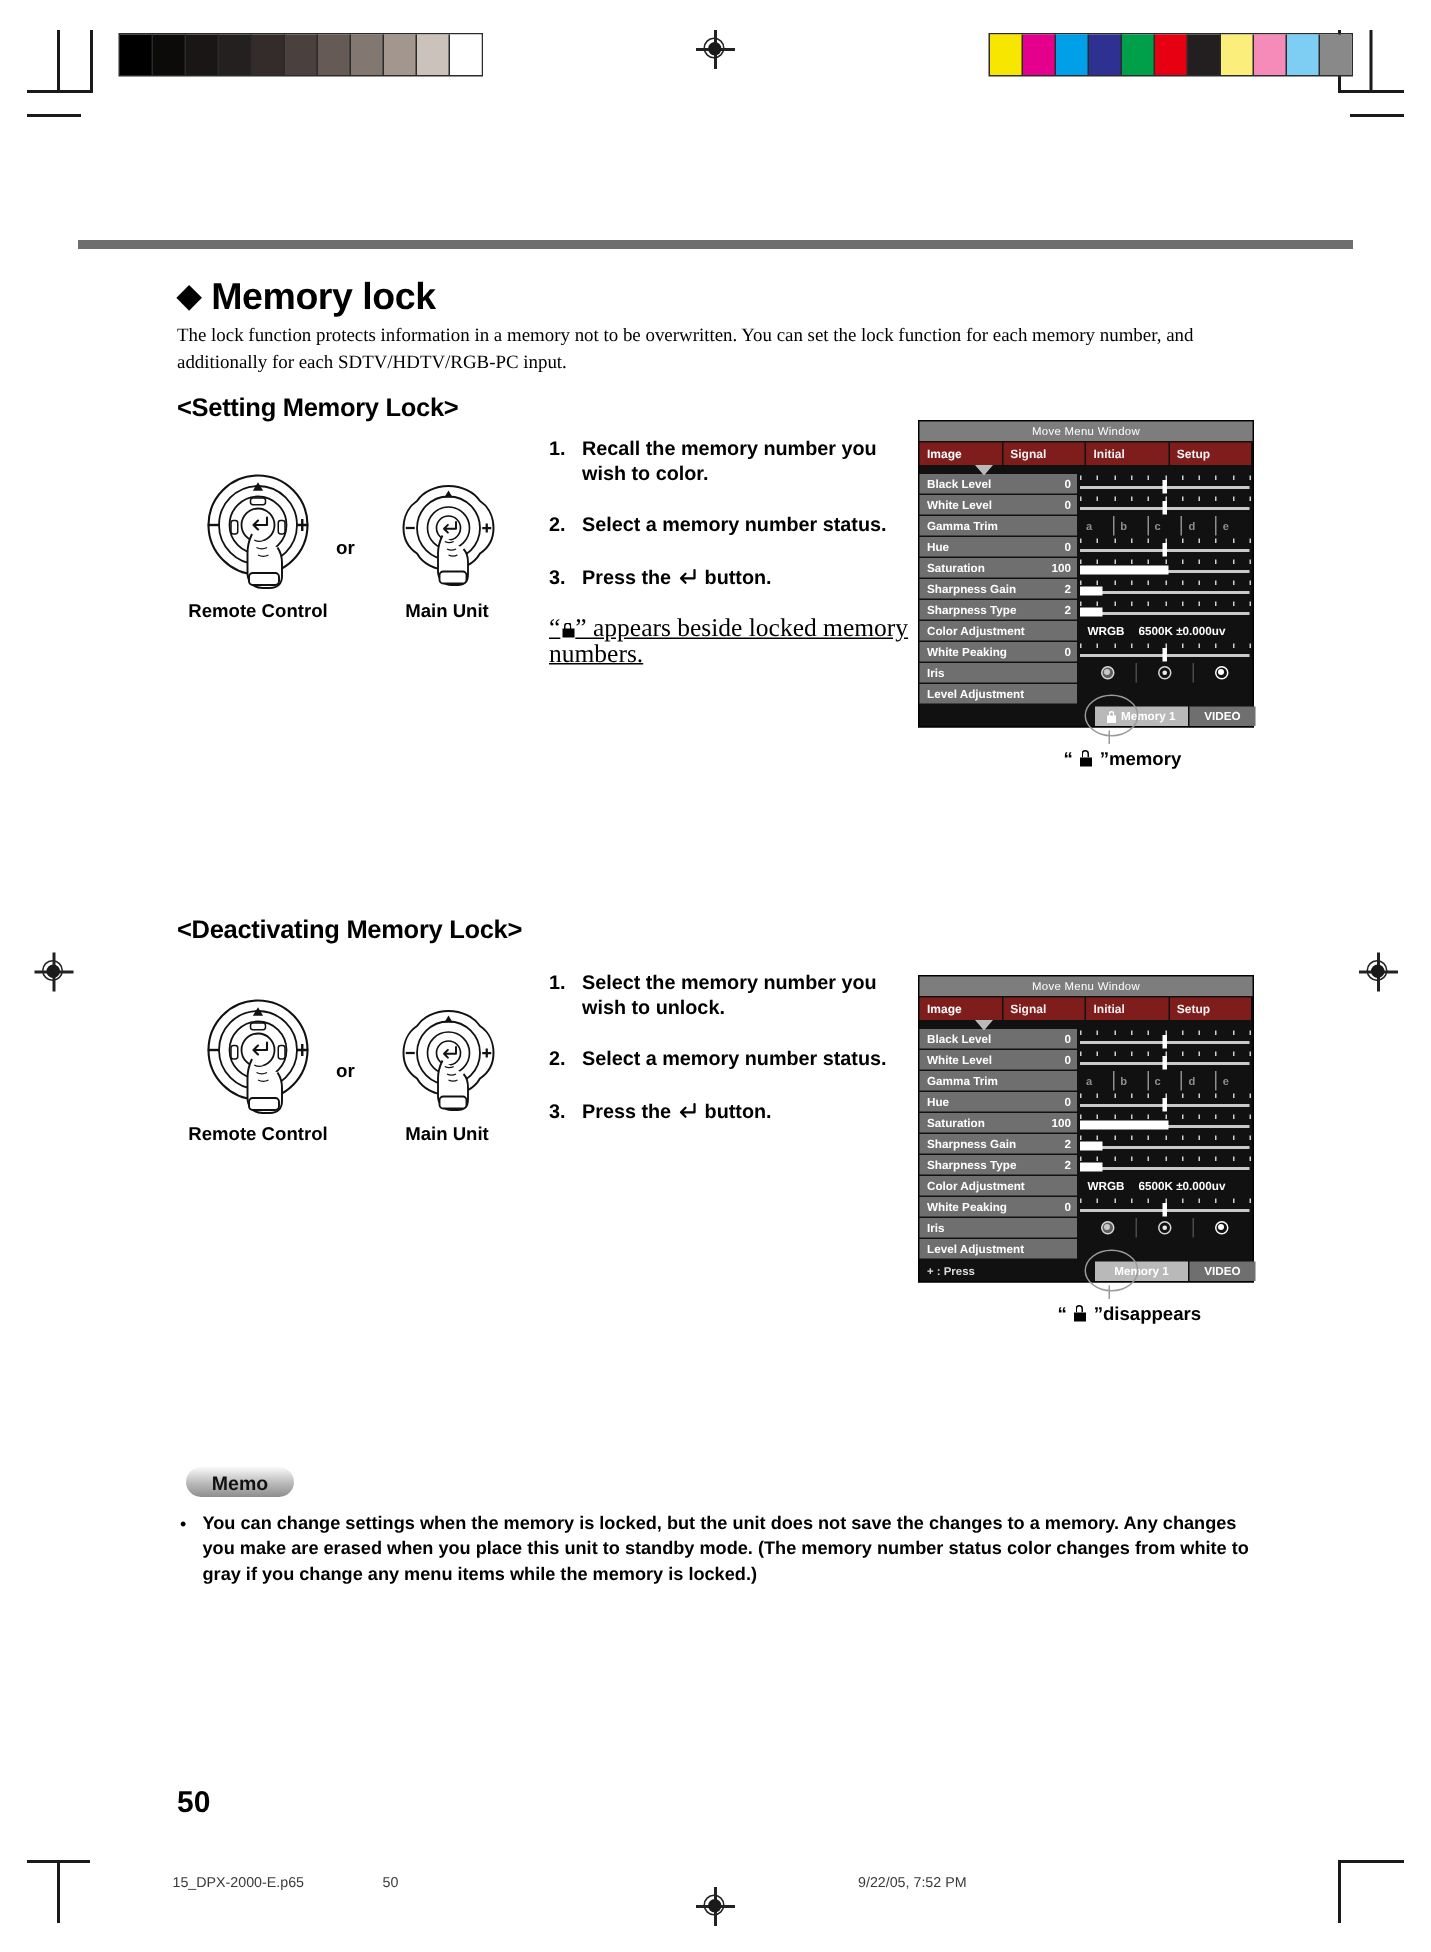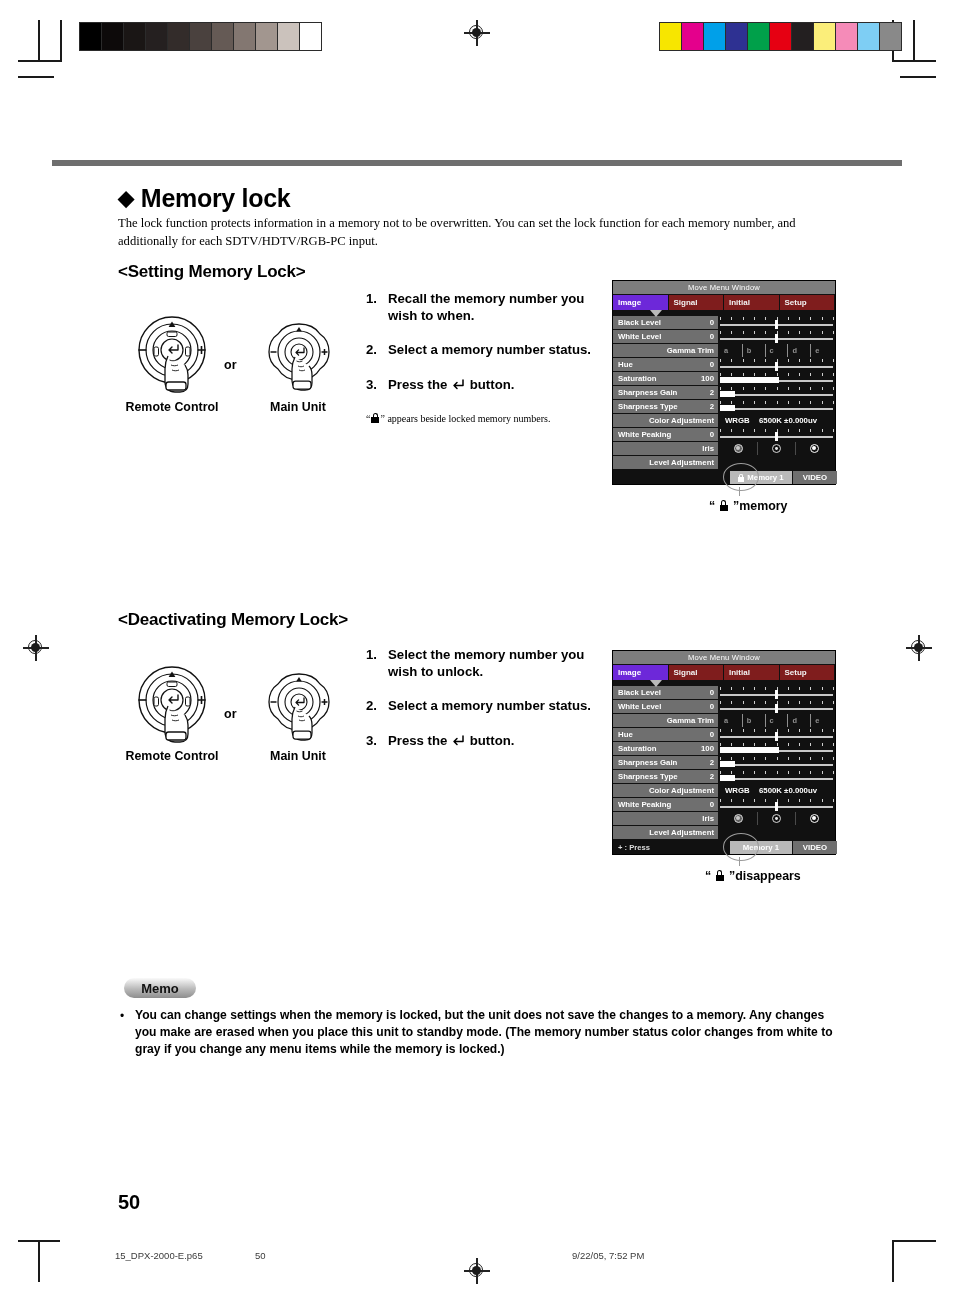--- a/index.html
+++ b/index.html
@@ -38,48 +38,48 @@
   
   .ctrl-wrap{position:absolute;}
   .ctrl-cap{position:absolute;font-size:12.4px;font-weight:bold;color:#000;text-align:center;}
   .or-txt{position:absolute;font-size:12.5px;font-weight:bold;color:#000;}
 
   
   .steps{position:absolute;width:250px;color:#000;}
   .step{display:flex;font-size:13.2px;font-weight:bold;line-height:16.5px;margin-bottom:18px;}
   .step .num{width:22px;flex:0 0 22px;}
   .step .txt{flex:1;}
-  .note{font-family:"Liberation Serif", serif;font-size:10px;line-height:16.5px;
-    font-weight:normal;margin-top:2px;}
+  .note{font-family:"Liberation Serif", serif;font-size:17px;line-height:16.5px;
+    font-weight:normal;margin-top:2px;text-decoration:underline;}
 
   .lockglyph{display:inline-block;width:8px;height:10px;position:relative;
     vertical-align:-1px;margin:0 1px;}
   .lockglyph .bd{position:absolute;left:0;bottom:0;width:8px;height:6.5px;background:#000;}
   .lockglyph .sh{position:absolute;left:1.6px;top:0;width:4.8px;height:5px;
     border:1.3px solid #000;border-bottom:none;border-radius:3px 3px 0 0;box-sizing:border-box;}
 
   
   .osd{position:absolute;background:#111;border:1px solid #000;box-sizing:border-box;
     font-family:"Liberation Sans", sans-serif;}
   .osd .title{height:13px;background:#7d7d7d;color:#fff;font-size:7.6px;font-weight:normal;
     display:flex;align-items:center;justify-content:center;letter-spacing:.2px;}
   .osd .tabs{display:flex;height:15px;margin-top:1px;position:relative;}
   .osd .tab{flex:1;margin-right:1px;background:#7f1d1d;color:#f2f2f2;font-size:8px;
     font-weight:bold;display:flex;align-items:center;padding-left:5px;box-sizing:border-box;}
   .osd .tab:last-child{margin-right:0;}
-  .osd .tab.active{background:#6d28d9;color:#fff;}
+  .osd .tab.active{background:#7f1d1d;color:#fff;}
   .osd .tabptr{position:absolute;top:15px;left:37px;width:0;height:0;
     border-left:6px solid transparent;border-right:6px solid transparent;
     border-top:7px solid #b9b9b9;}
   .osd .rows{margin-top:6px;}
   .osd .row{display:flex;height:13px;margin-bottom:1px;}
   .osd .lbl{width:105px;flex:0 0 105px;background:#6f6f6f;color:#fff;font-size:7.8px;
     font-weight:bold;display:flex;align-items:center;justify-content:space-between;
     padding:0 4px 0 5px;box-sizing:border-box;}
-  .osd .lbl.plain{justify-content:flex-end;}
+  .osd .lbl.plain{justify-content:flex-start;}
   .osd .lbl .v{font-weight:bold;}
   .osd .ctl{flex:1;margin-left:2px;position:relative;}
 
   .sl{position:absolute;left:0;right:2px;top:0;bottom:0;}
   .sl .ticks{position:absolute;left:0;right:0;top:1px;height:3px;}
   .sl .ticks span{position:absolute;top:0;width:1px;height:3px;background:#cfcfcf;}
   .sl .track{position:absolute;left:0;right:0;top:8px;height:1.6px;background:#c9c9c9;}
   .sl .knob{position:absolute;top:4px;width:3.5px;height:9px;background:#fff;}
   .sl .fill{position:absolute;left:0;top:5px;height:6px;background:#fff;}
 
@@ -255,21 +255,21 @@
     <path d="M29 39 c-2 4 -3 8 -3 12 l0 12 c0 5 4 9 9 9 l4 0 c5 0 7 -3 7 -7 l0 -8 c0 -4 -1 -7 -3 -9" fill="#fff" stroke="#111" stroke-width="1.25"></path>
     <path d="M30.5 43 c2 1 4 1 6 0 M32 48 c2 1 4 1 6 0 M33 52 c2 1 4 1 6 0" fill="none" stroke="#111" stroke-width="0.85"></path>
     <rect x="27" y="63" width="18" height="8" rx="2.5" fill="#fff" stroke="#111" stroke-width="1.25"></rect>
   </svg>
 </div>
 <div class="ctrl-cap" style="left:252px;top:400px;width:92px;">Main Unit</div>
 
 <div class="steps" style="left:366px;top:291px;">
   <div class="step">
     <span class="num">1.</span>
-    <span class="txt">Recall the memory number you wish to when.</span>
+    <span class="txt">Recall the memory number you wish to color.</span>
   </div>
   <div class="step">
     <span class="num">2.</span>
     <span class="txt">Select a memory number status.</span>
   </div>
   <div class="step">
     <span class="num">3.</span>
     <span class="txt">
       <span>Press the</span>
       <svg width="15" height="11" viewBox="0 0 15 11" style="vertical-align:-1px">

